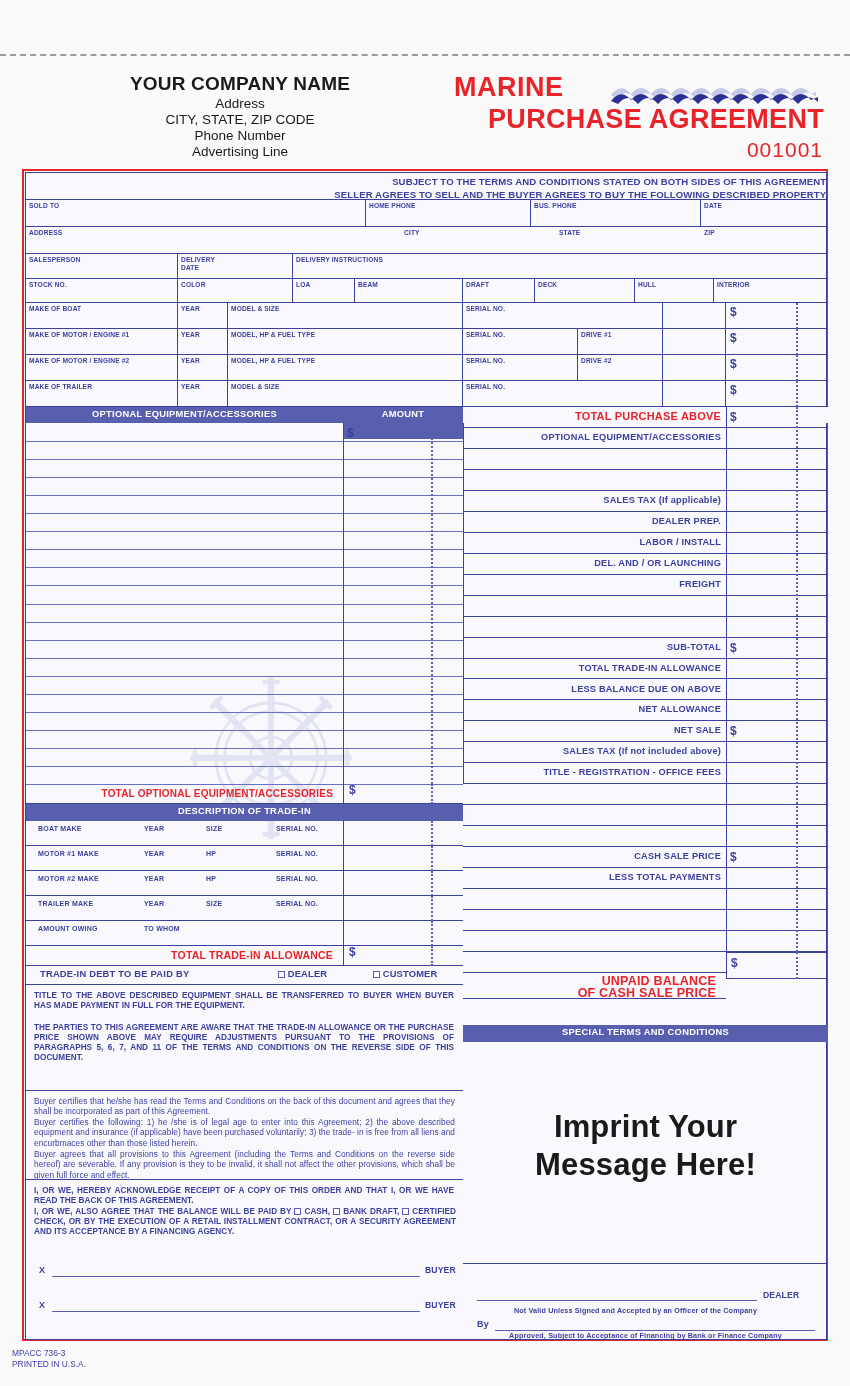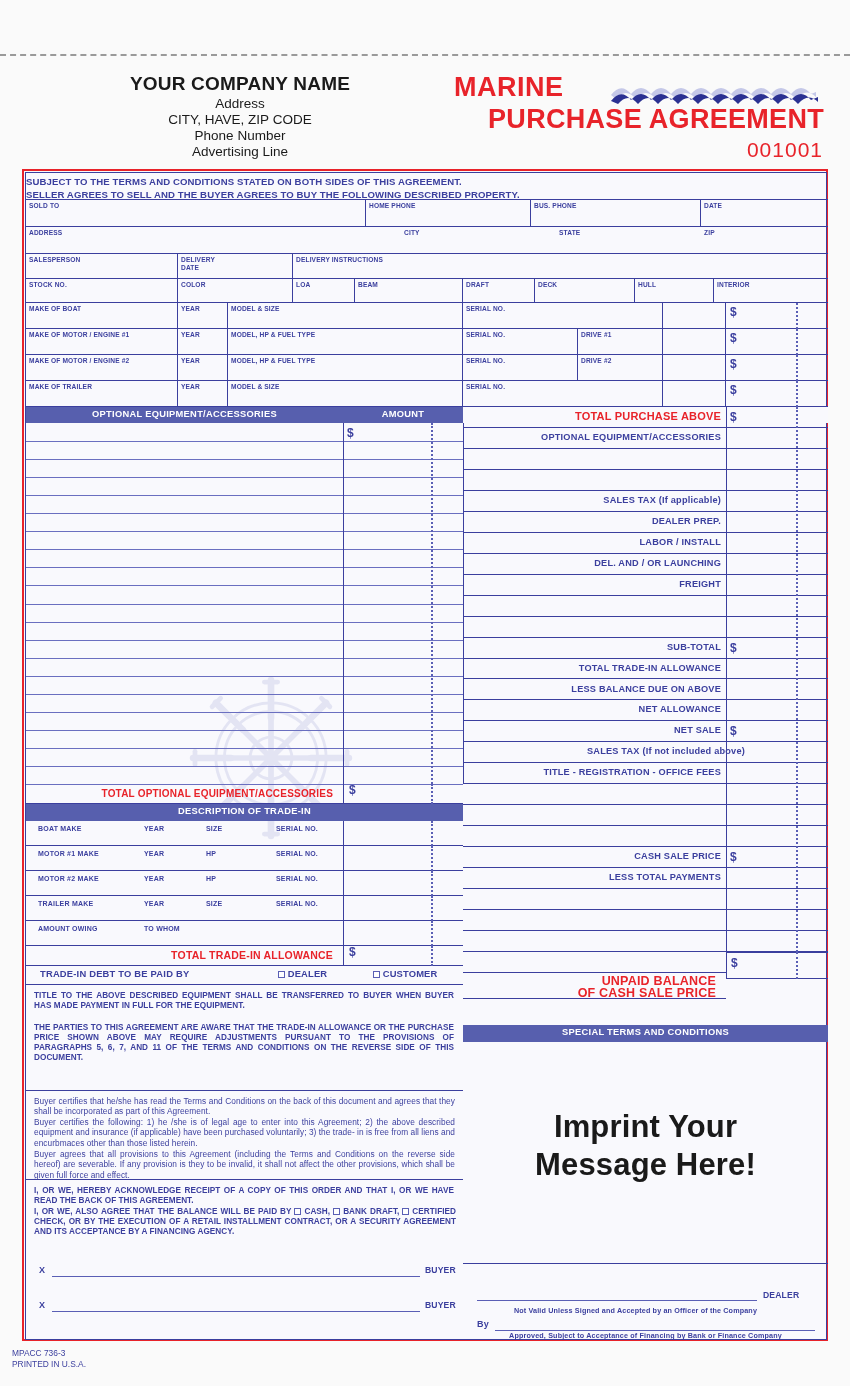--- a/index.html
+++ b/index.html
@@ -29,21 +29,21 @@
           position:absolute; right:0; top:32px; white-space:nowrap; }
   .t-num { position:absolute; right:1px; top:66px; font-size:21px; color:#e8232a; letter-spacing:1px; }
 
   
   .frame { position:absolute; left:22px; top:169px; width:806px; height:1172px;
            border:2px solid #e8232a; background:#f9f9fd; }
   .innerbox { position:absolute; left:1px; top:1px; width:802px; height:1168px;
               border:1px solid #3b3f9e; }
 
   .subject { position:absolute; left:0; top:0; width:802px; height:27px;
-             border-bottom:1px solid #3b3f9e; text-align:left;
+             border-bottom:1px solid #3b3f9e; text-align:right;
              font-size:9.6px; font-weight:bold; line-height:13px; padding-top:2px; letter-spacing:.1px; }
 
   
   .cell { position:absolute; border-right:1px solid #3b3f9e; border-bottom:1px solid #3b3f9e;
           font-size:6.6px; font-weight:bold; padding:2px 0 0 3px; line-height:7.6px;
           letter-spacing:.15px; overflow:hidden; }
   .cell.nb { border-right:none; }
   .cell.nbb { border-bottom:none; }
 
   
@@ -84,21 +84,21 @@
 </style>
 </head>
 <body>
 
 <div class="perf"></div>
 
 <div class="header">
   <div class="co-block">
     <div class="co-name">YOUR COMPANY NAME</div>
     <div class="co-line">Address</div>
-    <div class="co-line">CITY, HAVE, ZIP CODE</div>
+    <div class="co-line">CITY, STATE, ZIP CODE</div>
     <div class="co-line">Phone Number</div>
     <div class="co-line">Advertising Line</div>
   </div>
   <div class="title-block">
     <div class="t-marine">MARINE</div>
     <svg class="waves" viewBox="0 0 215 28">
       <path d="M2 14 Q12 1 22 13 Q32 1 42 13 Q52 1 62 13 Q72 1 82 13 Q92 1 102 13 Q112 1 122 13 Q132 1 142 13 Q152 1 162 13 Q172 1 182 13 Q192 1 202 13 L207 11 L207 16 Q197 6 187 18 Q177 6 167 18 Q157 6 147 18 Q137 6 127 18 Q117 6 107 18 Q97 6 87 18 Q77 6 67 18 Q57 6 47 18 Q37 6 27 18 Q17 6 7 18 Z" fill="#c5c8e8"></path>
       <path d="M2 20 Q12 7 22 19 Q32 7 42 19 Q52 7 62 19 Q72 7 82 19 Q92 7 102 19 Q112 7 122 19 Q132 7 142 19 Q152 7 162 19 Q172 7 182 19 Q192 7 202 19 L209 16 L209 21 Q199 11 189 23 Q179 11 169 23 Q159 11 149 23 Q139 11 129 23 Q119 11 109 23 Q99 11 89 23 Q79 11 69 23 Q59 11 49 23 Q39 11 29 23 Q19 11 9 23 Z" fill="#2b3192"></path>
     </svg>
     <div class="t-pa">PURCHASE AGREEMENT</div>
@@ -188,21 +188,21 @@
   <div class="cell" style="left:637px;top:208px;width:63px;height:26px;">
     
     
   </div>
   <div class="cell nb" style="left:700px;top:208px;width:102px;height:26px;">
     <span class="dol" style="left:4px;top:6px;">$</span>
   </div>
   <div class="dotl" style="left:770px;top:208px;height:26px;"></div>
 
   <div class="band" style="left:0;top:234px;width:317px;height:16px;">OPTIONAL EQUIPMENT/ACCESSORIES</div>
-  <div class="band" style="left:317px;top:234px;width:120px;height:16px;">AMOUNT</div>
+  <div class="band" style="left:317px;top:234px;width:120px;height:32px;">AMOUNT</div>
   <div class="band" style="left:437px;top:234px;width:365px;height:16px;background:#f9f9fd;"></div>
 
   <svg class="wheel" viewBox="0 0 200 200">
     <g stroke="#b9bce0" stroke-width="3" fill="none">
       <circle cx="100" cy="100" r="58"></circle>
       <circle cx="100" cy="100" r="49"></circle>
       <circle cx="100" cy="100" r="22"></circle>
       <circle cx="100" cy="100" r="6"></circle>
       <g stroke-width="6">
         <line x1="100" y1="100" x2="100" y2="42"></line>
@@ -403,21 +403,21 @@
           <span class="lbl-r" style="left: 0px; top: 3px; width: 263px;">LESS BALANCE DUE ON ABOVE</span>
         </div>
         <div class="cell nb" style="left: 437px; top: 527.462px; width: 365px; height: 20.9615px; padding: 0px;">
           <span class="lbl-r" style="left: 0px; top: 3px; width: 263px;">NET ALLOWANCE</span>
         </div>
         <span class="dol" style="left: 704px; top: 551.423px;">$</span>
         <div class="cell nb" style="left: 437px; top: 548.423px; width: 365px; height: 20.9615px; padding: 0px;">
           <span class="lbl-r" style="left: 0px; top: 3px; width: 263px;">NET  SALE</span>
         </div>
         <div class="cell nb" style="left: 437px; top: 569.385px; width: 365px; height: 20.9615px; padding: 0px;">
-          <span class="lbl-r" style="left: 0px; top: 3px; width: 263px; margin-left: 24px;">SALES TAX (If not included above)</span>
+          <span class="lbl-r" style="left: 0px; top: 3px; width: 263px;">SALES TAX (If not included above)</span>
         </div>
         <div class="cell nb" style="left: 437px; top: 590.346px; width: 365px; height: 20.9615px; padding: 0px;">
           <span class="lbl-r" style="left: 0px; top: 3px; width: 263px;">TITLE - REGISTRATION - OFFICE FEES</span>
         </div>
         <div class="cell nb" style="left: 437px; top: 611.308px; width: 365px; height: 20.9615px; padding: 0px;"></div>
         <div class="cell nb" style="left: 437px; top: 632.269px; width: 365px; height: 20.9615px; padding: 0px;"></div>
         <div class="cell nb" style="left: 437px; top: 653.231px; width: 365px; height: 20.9615px; padding: 0px;"></div>
         <span class="dol" style="left: 704px; top: 677.192px;">$</span>
         <div class="cell nb" style="left: 437px; top: 674.192px; width: 365px; height: 20.9615px; padding: 0px;">
           <span class="lbl-r" style="left: 0px; top: 3px; width: 263px;">CASH  SALE  PRICE</span>

